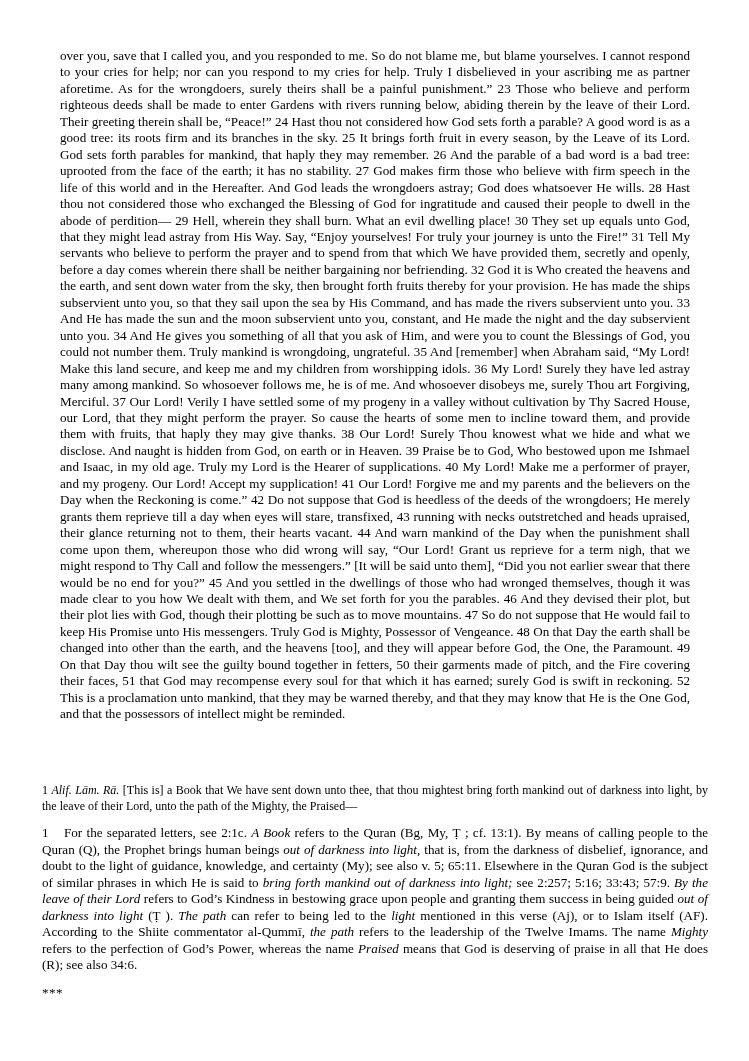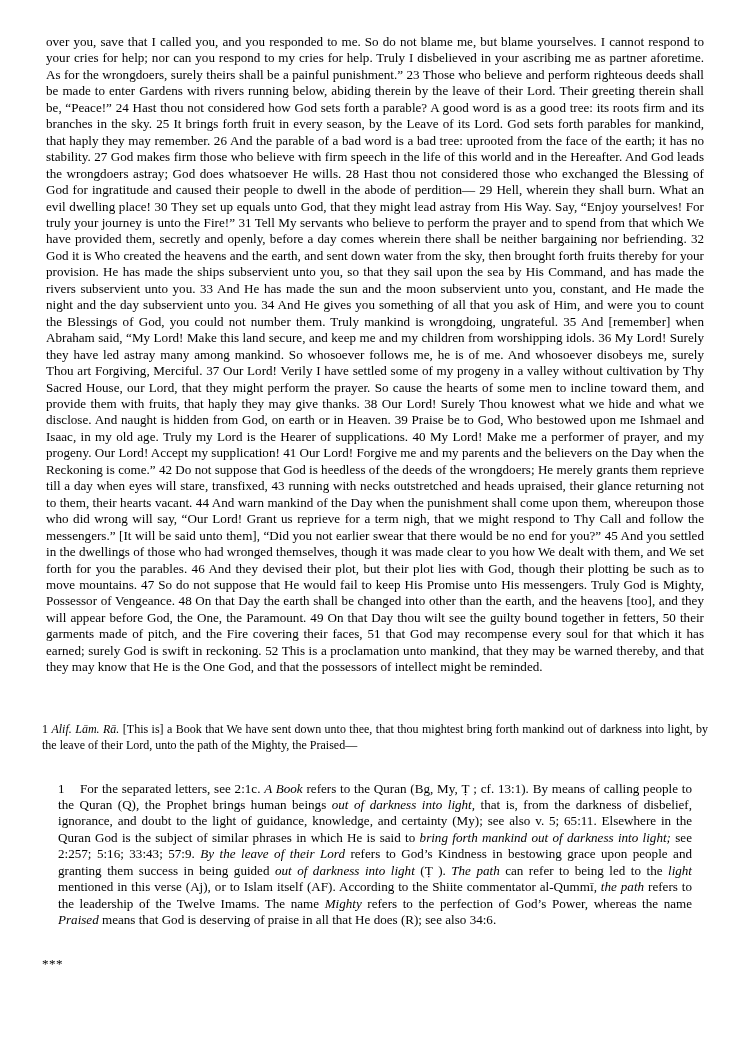--- a/index.html
+++ b/index.html
@@ -20,21 +20,21 @@
     height: 1061px;
     box-sizing: border-box;
     padding: 30px 41px 0 42px;
   }
   .scripture {
     font-size: 13.1px;
     line-height: 16.45px;
     text-align: justify;
     text-justify: inter-word;
     letter-spacing: 0.01px;
-    margin: 4px;
+    margin: 18px;
     color: #000000;
   }
   .commentary-heading {
     margin: 0;
     padding: 0;
     font-size: 18.5px;
     font-weight: bold;
     color: #1414b4;
     text-decoration: underline;
     text-underline-offset: 2px;
@@ -52,21 +52,21 @@
     margin: 0;
     padding: 0;
   }
   .block-gap-lg { height: 25px; }
   .block-gap-md { height: 16px; }
   .block-gap-sm { height: 11px; }
   .note {
     font-size: 13.1px;
     line-height: 16.45px;
     text-align: justify;
-    margin: 16px;
+    margin: 0;
     padding: 0;
   }
   .note-num {
     display: inline-block;
     min-width: 22px;
   }
   .stars {
     font-size: 13.1px;
     line-height: 16.45px;
     letter-spacing: 0.5px;

